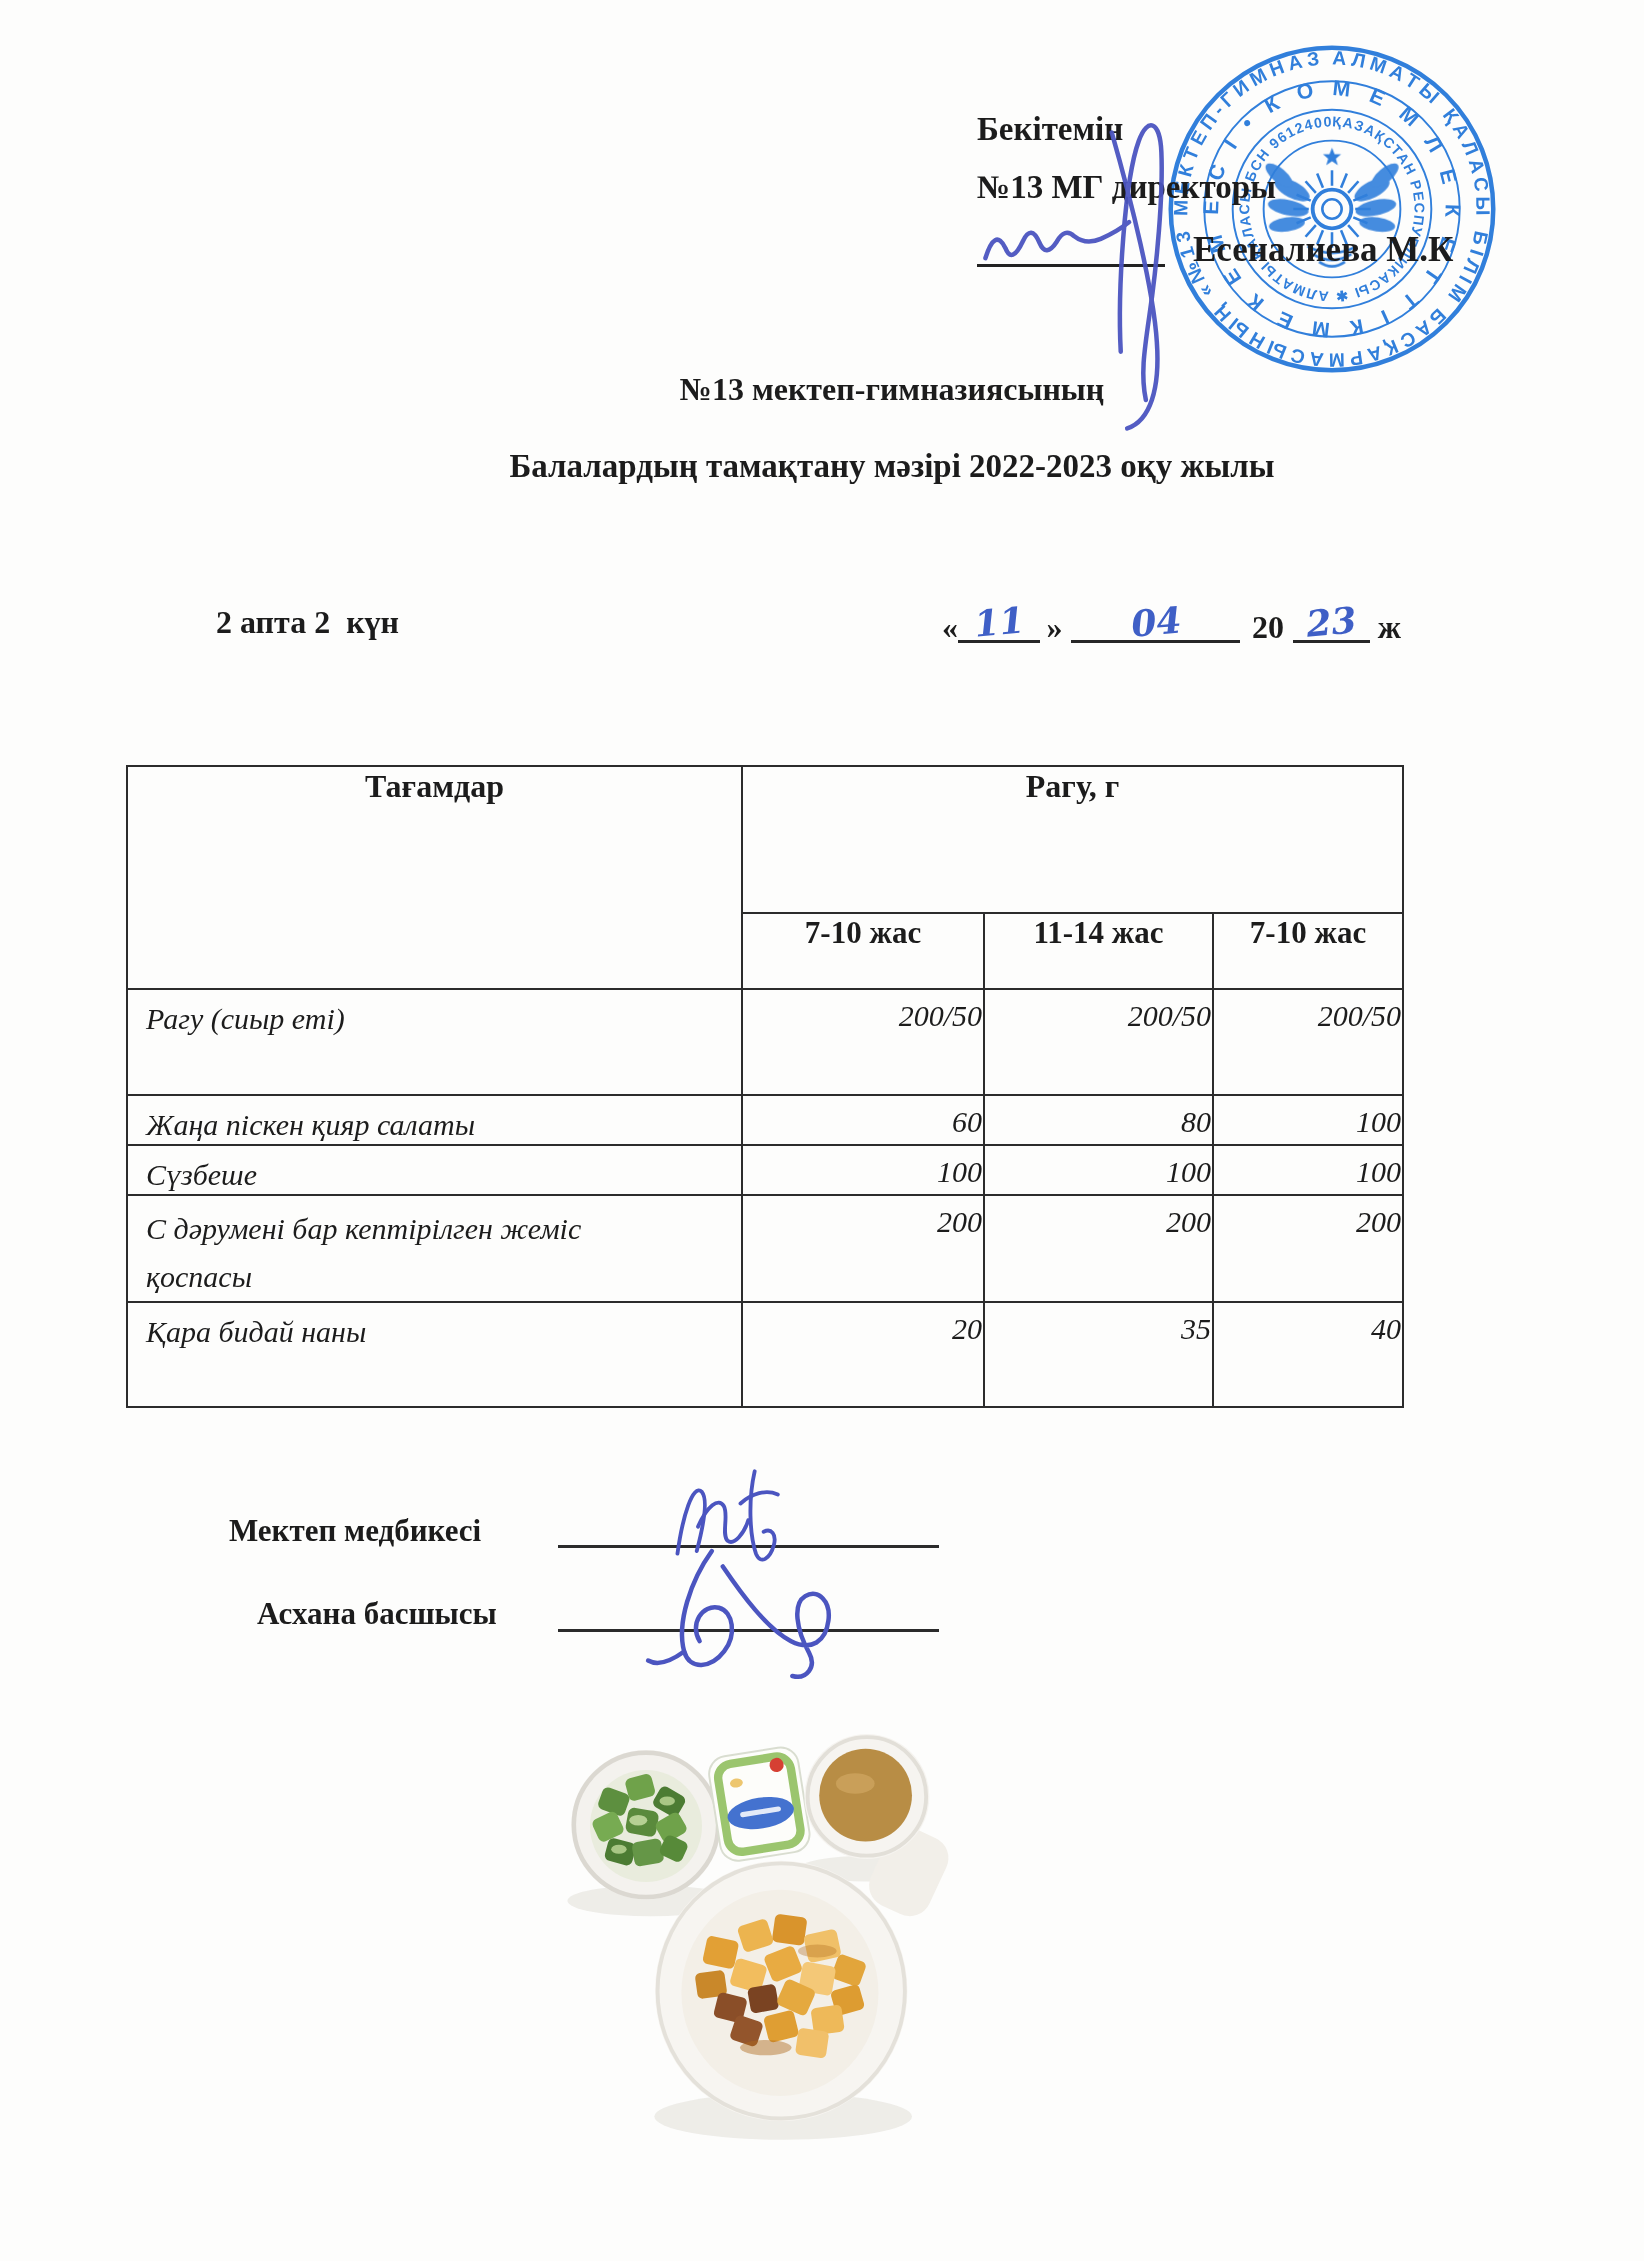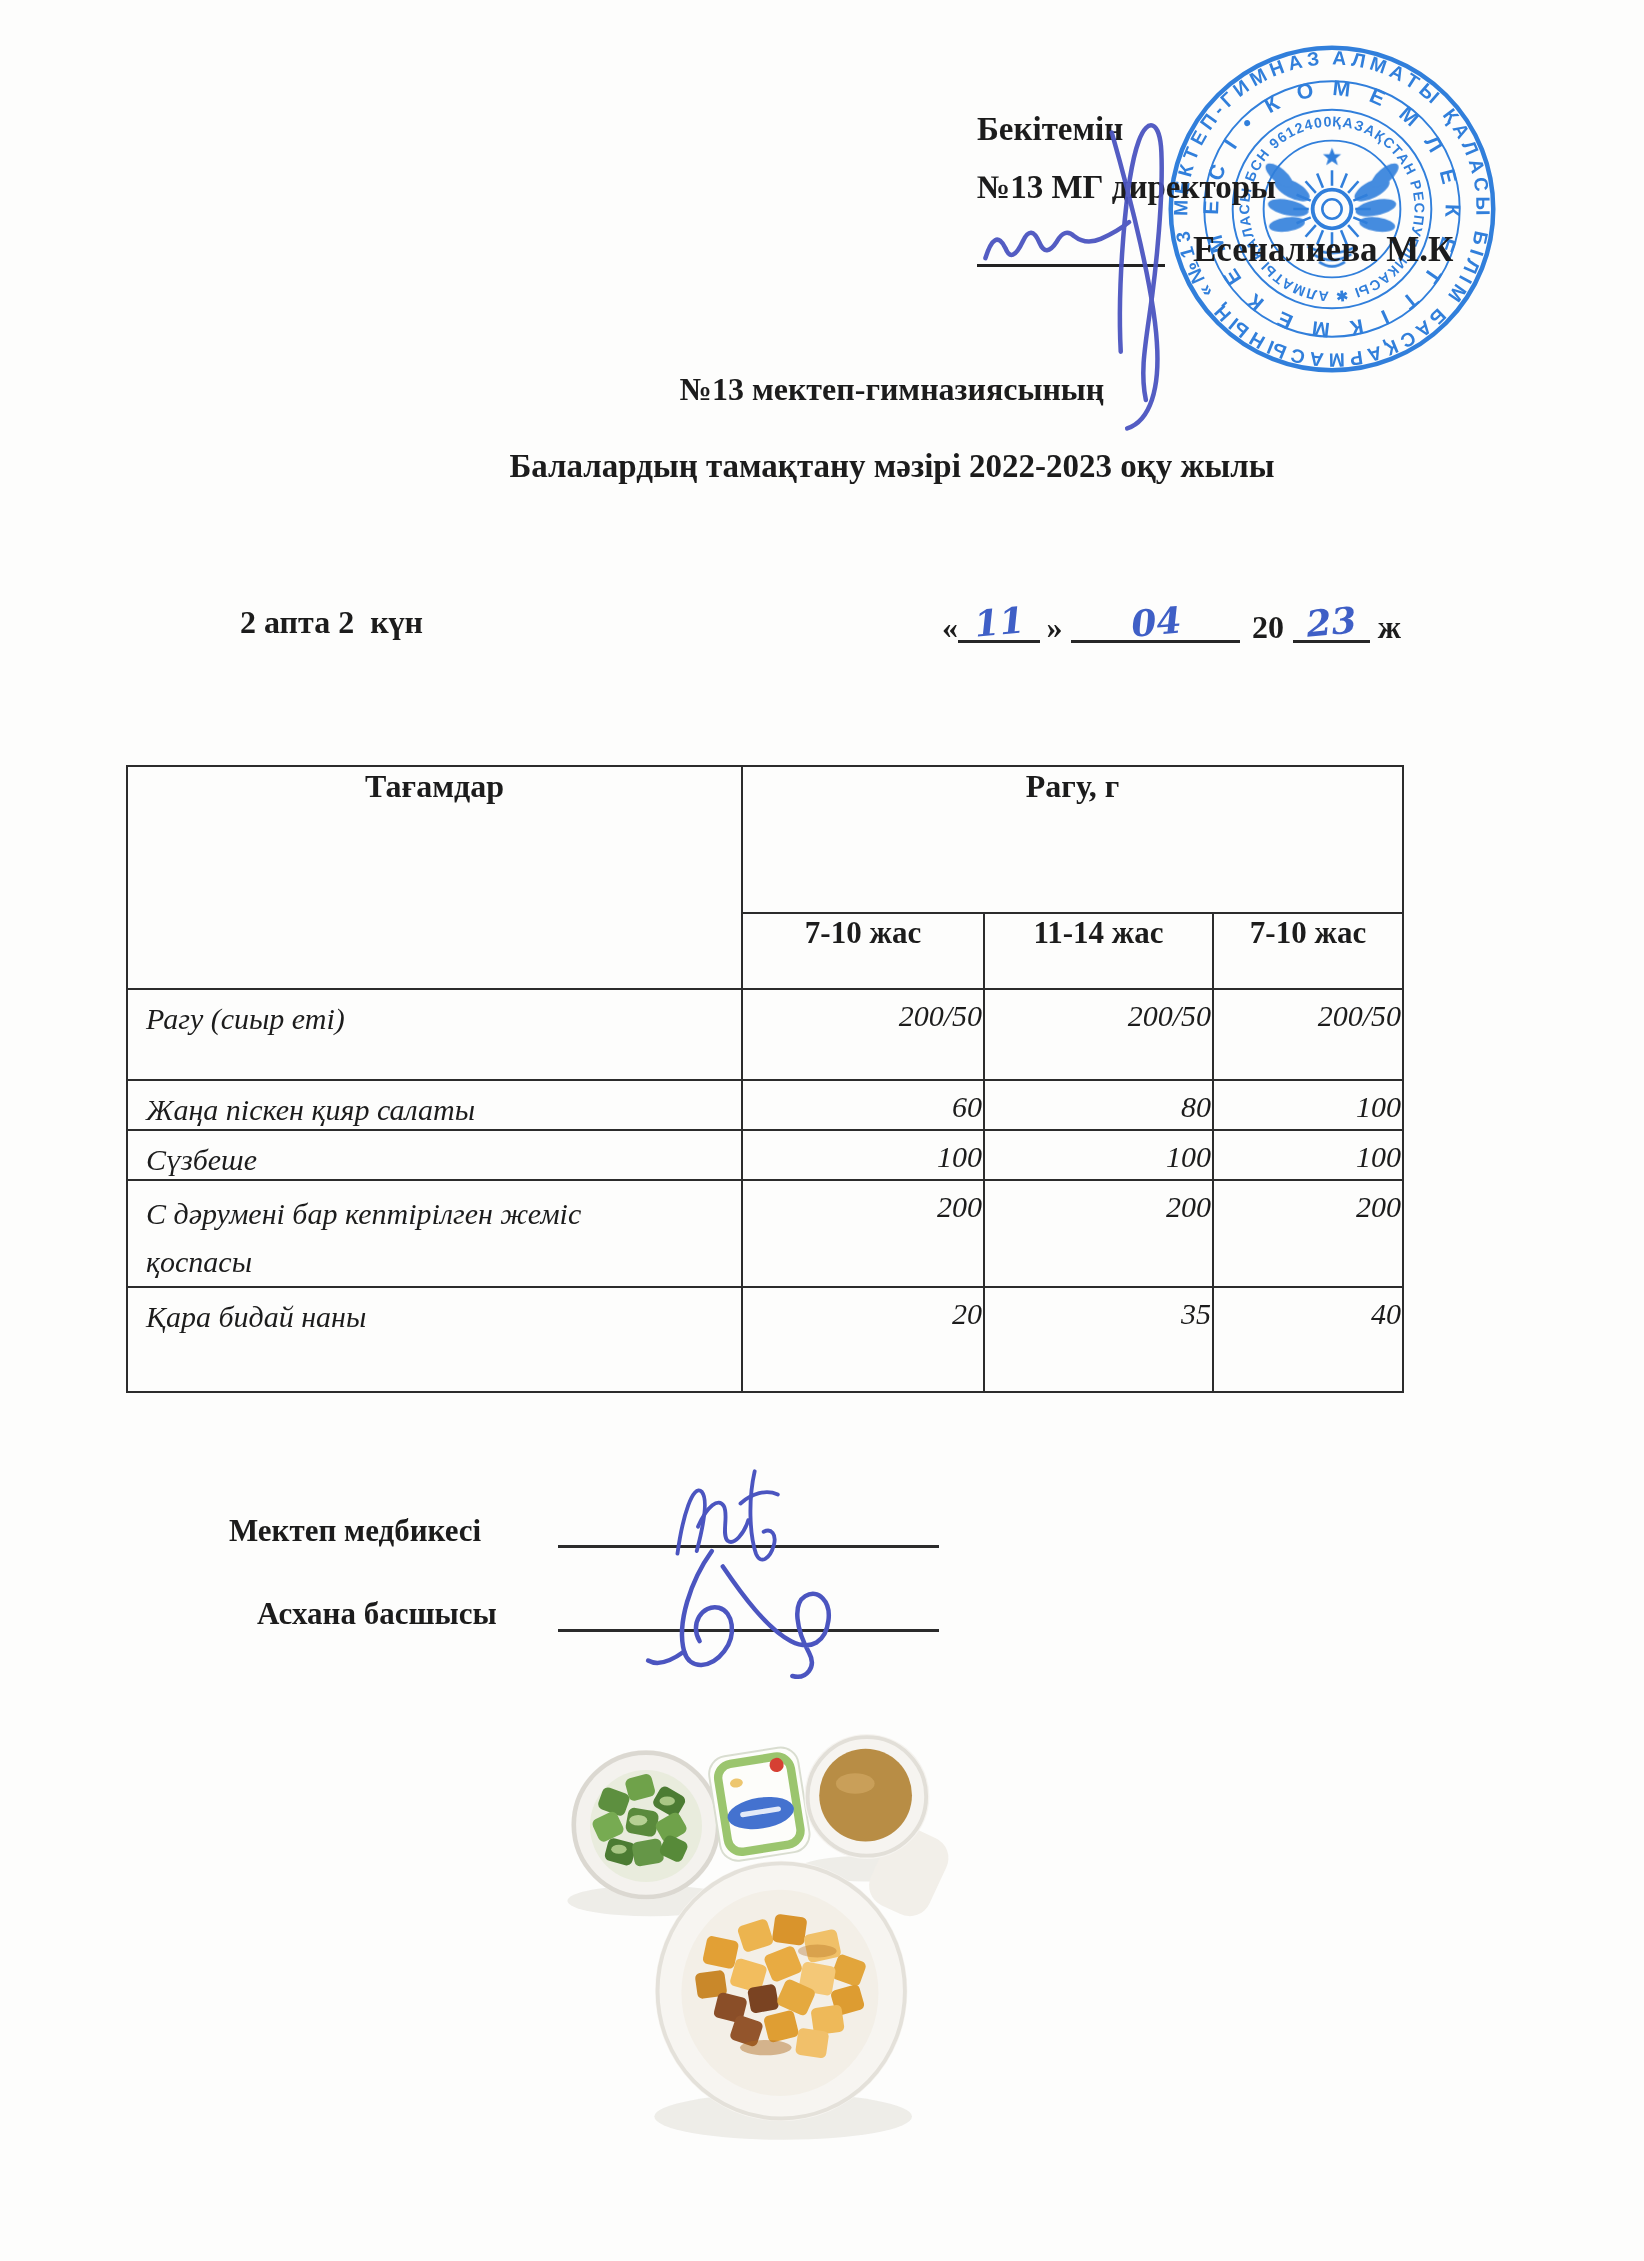--- a/index.html
+++ b/index.html
@@ -33,21 +33,21 @@
   .q{line-height:1;} .yr{margin-left:11.6px;line-height:1;} .zh{margin-left:7.7px;line-height:1;}
 
   
   table.menu{border-collapse:collapse;table-layout:fixed;width:1276px;}
   table.menu td{border:2.6px solid #2c2c2c;vertical-align:top;overflow:hidden;}
   td.hcell{font-weight:bold;font-size:32px;text-align:center;vertical-align:middle;}
   td.shcell{font-weight:bold;font-size:31px;text-align:center;vertical-align:middle;}
   td.dish{font-style:italic;font-size:30px;padding:9px 6.4px 0 18px;line-height:1.3;}
   td.val{font-style:italic;font-size:30px;text-align:right;padding-top:9px;}
   tr.h1{height:147px;} tr.h2{height:76px;margin-top:22px;}
-  tr.r0{height:91px;} tr.r1{height:44px;} tr.r2{height:44px;} tr.r3{height:87px;} tr.r4{height:105px;}
+  tr.r0{height:106px;} tr.r1{height:44px;} tr.r2{height:44px;} tr.r3{height:87px;} tr.r4{height:105px;}
   .wrapname{display:block;width:451px;line-height:1.6;}
 
   
   .sig-label{font-weight:bold;font-size:31px;}
   .sigline{border-top:3.2px solid #2b2b2b;height:0;}
 </style>
 </head>
 <body>
 
 <div class="page">
@@ -125,21 +125,21 @@
     <g class="ink" stroke-width="7" opacity="0.95">
       <path d="M30,250 q15,-48 31,-16 q10,26 27,-10 q13,-28 26,2 q10,24 27,-2 q12,-22 27,-8 q18,14 41,4 q24,-10 44,-26"></path>
       <path d="M240,395 C235,300 246,128 268,68 C282,30 301,38 303,85 C306,152 296,262 284,342 C276,397 271,432 279,470"></path>
       <path d="M226,55 C256,160 291,300 296,380 C301,452 286,502 250,514"></path>
     </g>
   </svg>
 
   <div class="abs title-line" style="top:371px;font-size:32px;">№13 мектеп-гимназиясының</div>
   <div class="abs title-line" style="top:448px;font-size:33px;">Балалардың тамақтану мәзірі 2022-2023 оқу жылы</div>
 
-  <div class="abs week" style="left:240px;top:604px;">2 апта 2  күн</div>
+  <div class="abs week" style="left:216px;top:604px;">2 апта 2  күн</div>
   <div class="abs daterow" style="left:942px;top:598px;">
     <span class="q">«</span>
     <span class="dblank b1"><span class="hand">11</span></span>
     <span class="q" style="margin-left:6.4px;">»</span>
     <span class="dblank b2"><span class="hand">04</span></span>
     <span class="yr">20</span>
     <span class="dblank b3"><span class="hand">23</span></span>
     <span class="zh">ж</span>
   </div>
 

